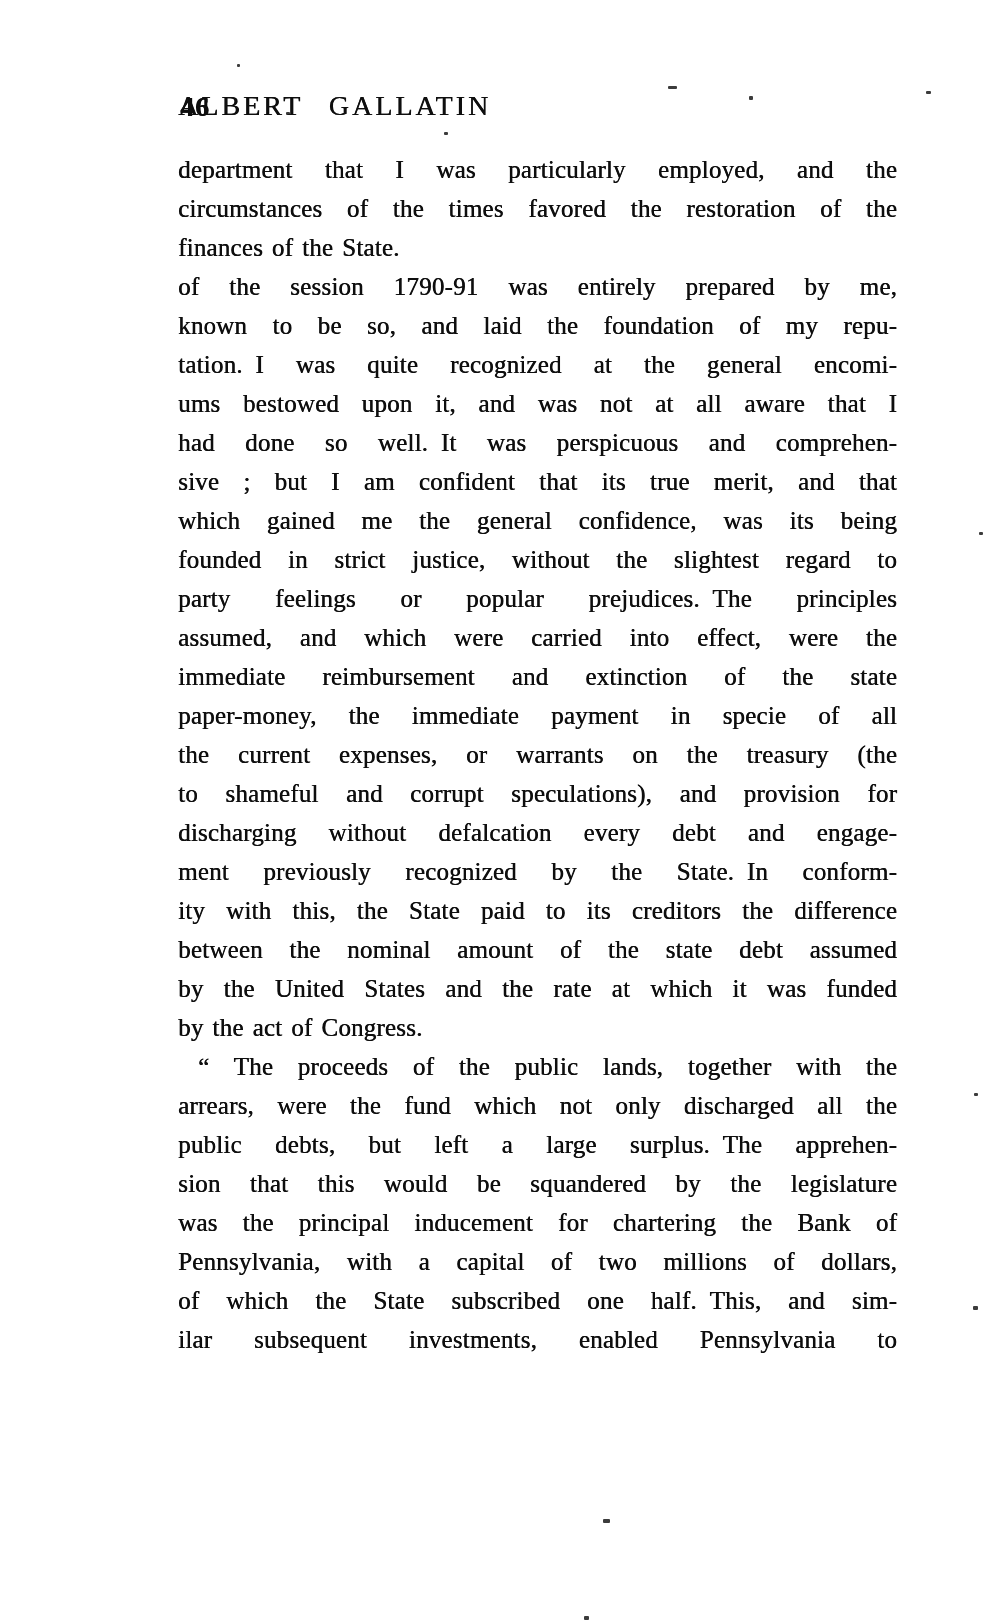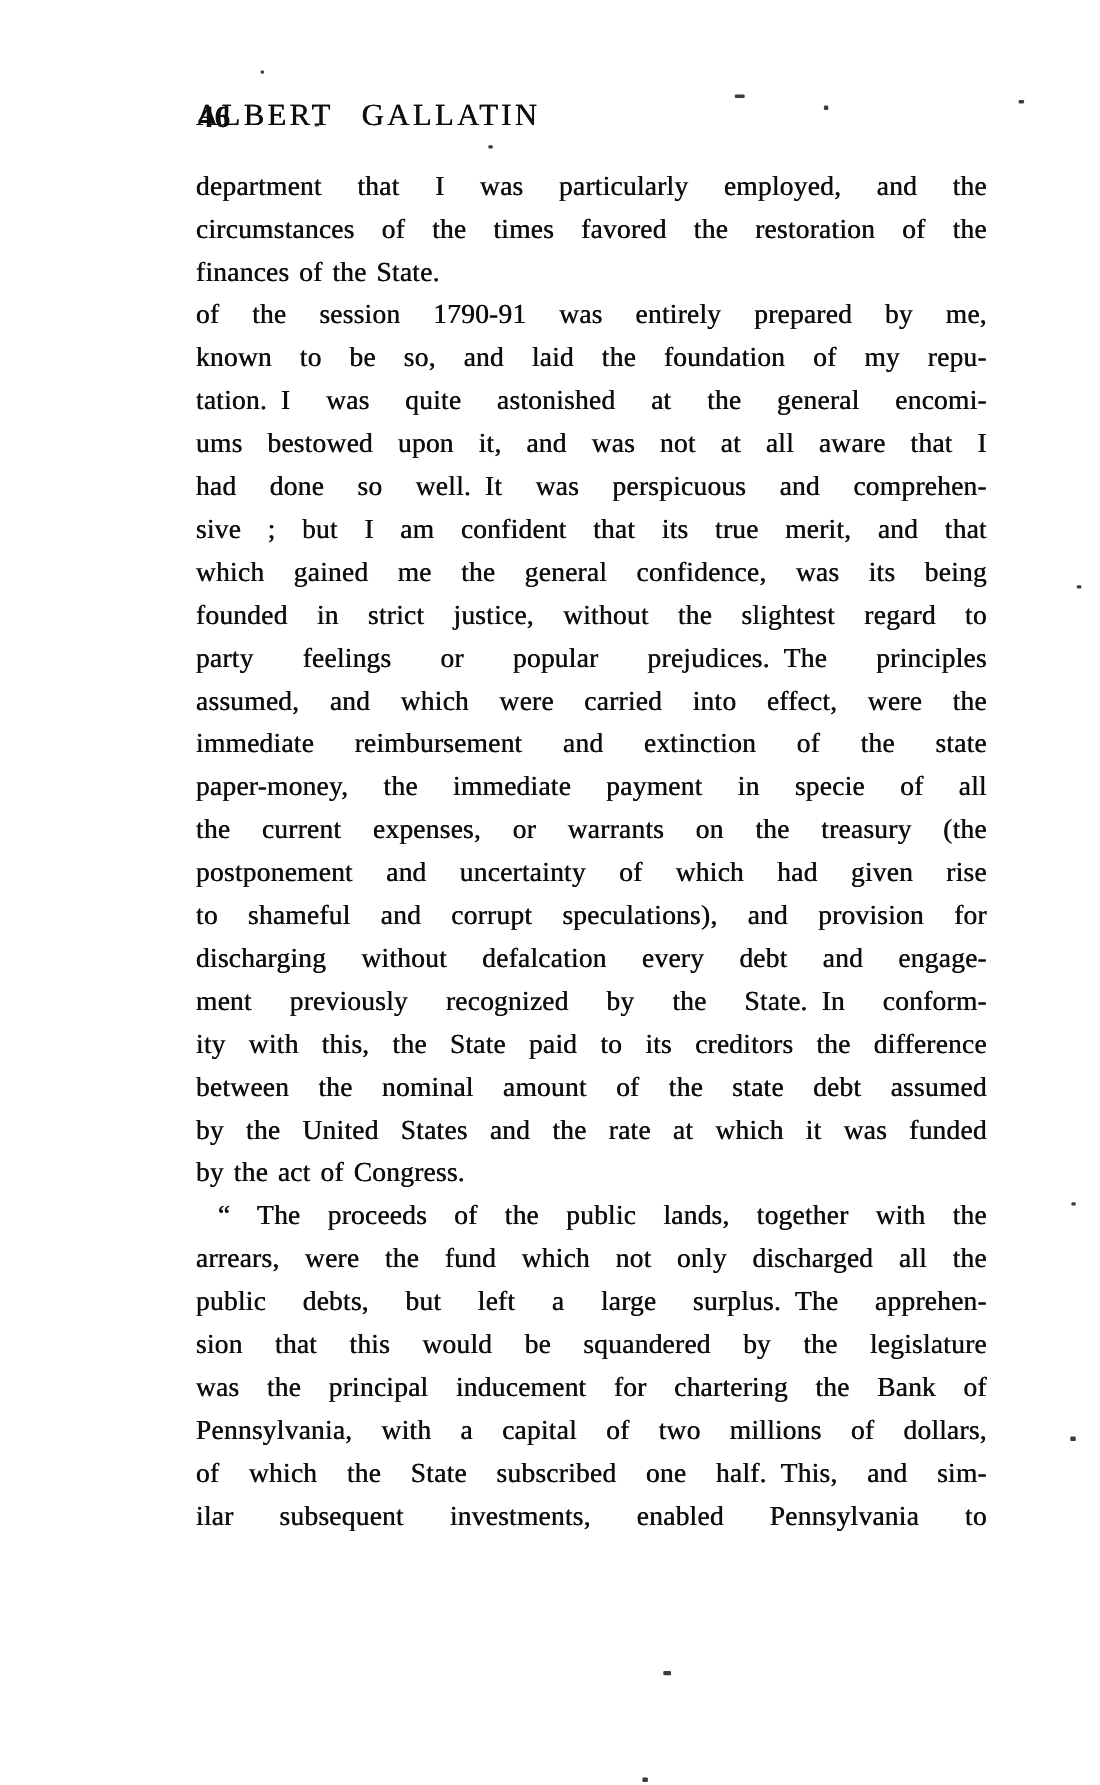--- a/index.html
+++ b/index.html
@@ -80,32 +80,31 @@
   <div class="header">
     <span class="page-number">46</span>
     <div class="running-title">ALBERT GALLATIN</div>
   </div>
   <div class="text-block">
       <div class="line">department that I was particularly employed, and the</div>
       <div class="line">circumstances of the times favored the restoration of the</div>
       <div class="line end">finances of the State.</div>
       <div class="line">of the session 1790-91 was entirely prepared by me,</div>
       <div class="line">known to be so, and laid the foundation of my repu-</div>
-      <div class="line">tation. I was quite astonished at the general encomi-</div>
+      <div class="line">tation. I was quite recognized at the general encomi-</div>
       <div class="line">ums bestowed upon it, and was not at all aware that I</div>
       <div class="line">had done so well. It was perspicuous and comprehen-</div>
       <div class="line">sive ; but I am confident that its true merit, and that</div>
       <div class="line">which gained me the general confidence, was its being</div>
       <div class="line">founded in strict justice, without the slightest regard to</div>
       <div class="line">party feelings or popular prejudices. The principles</div>
       <div class="line">assumed, and which were carried into effect, were the</div>
       <div class="line">immediate reimbursement and extinction of the state</div>
       <div class="line">paper-money, the immediate payment in specie of all</div>
       <div class="line">the current expenses, or warrants on the treasury (the</div>
-      <div class="line">postponement and uncertainty of which had given rise</div>
       <div class="line">to shameful and corrupt speculations), and provision for</div>
       <div class="line">discharging without defalcation every debt and engage-</div>
       <div class="line">ment previously recognized by the State. In conform-</div>
       <div class="line">ity with this, the State paid to its creditors the difference</div>
       <div class="line">between the nominal amount of the state debt assumed</div>
       <div class="line">by the United States and the rate at which it was funded</div>
       <div class="line end">by the act of Congress.</div>
       <div class="line indent">“ The proceeds of the public lands, together with the</div>
       <div class="line">arrears, were the fund which not only discharged all the</div>
       <div class="line">public debts, but left a large surplus. The apprehen-</div>

